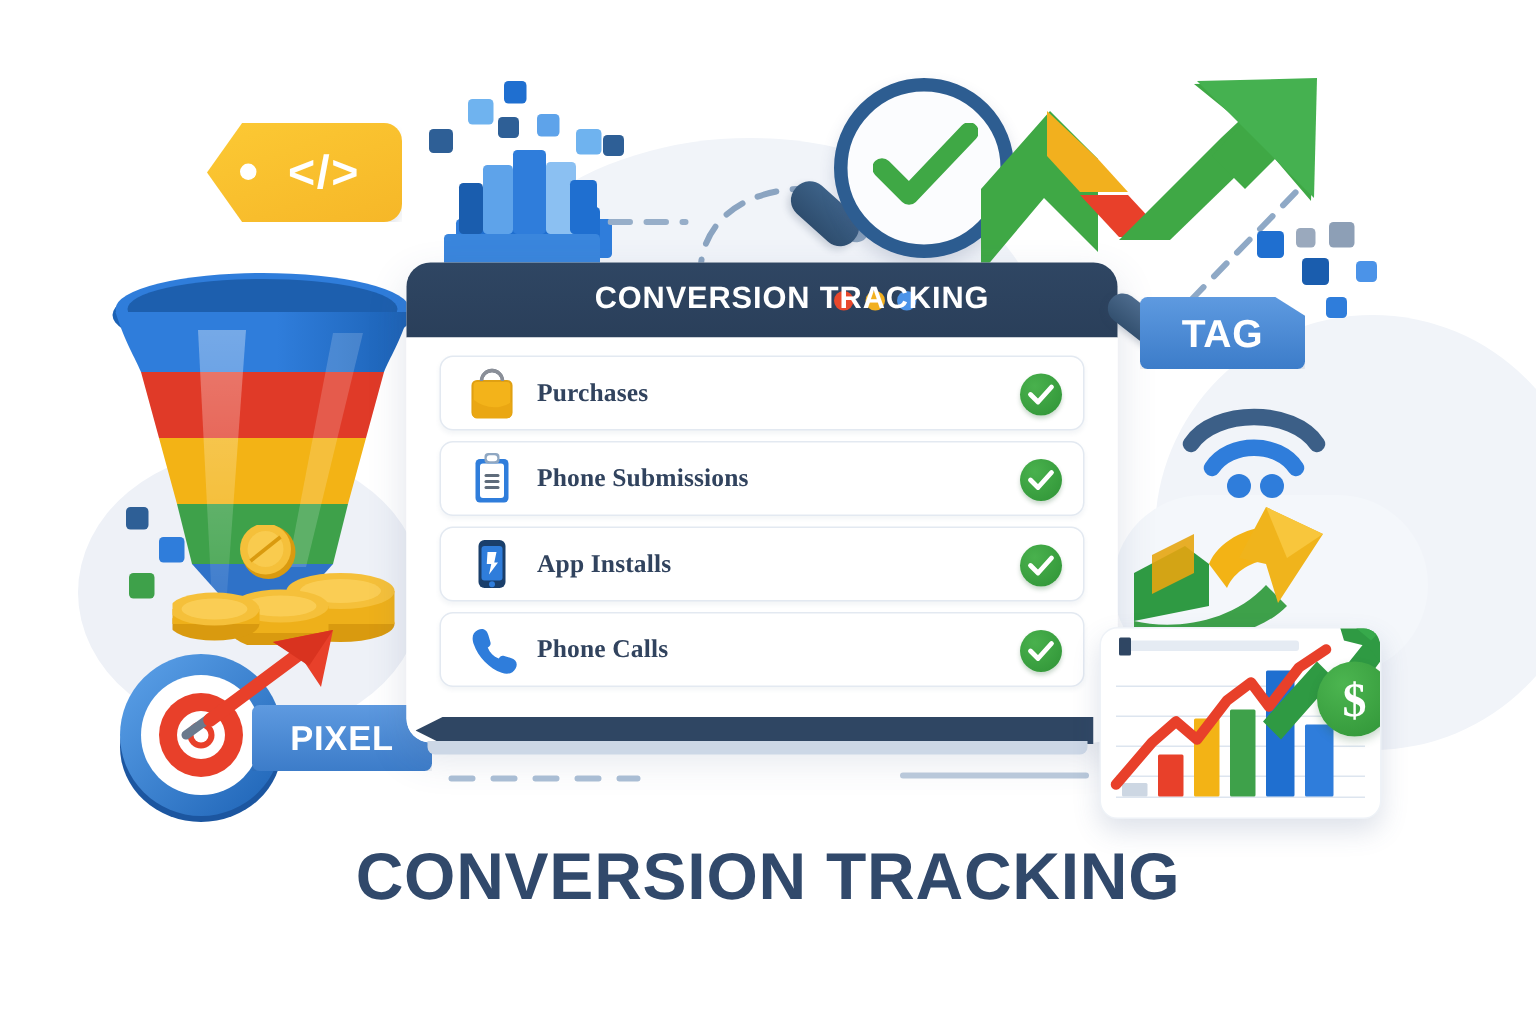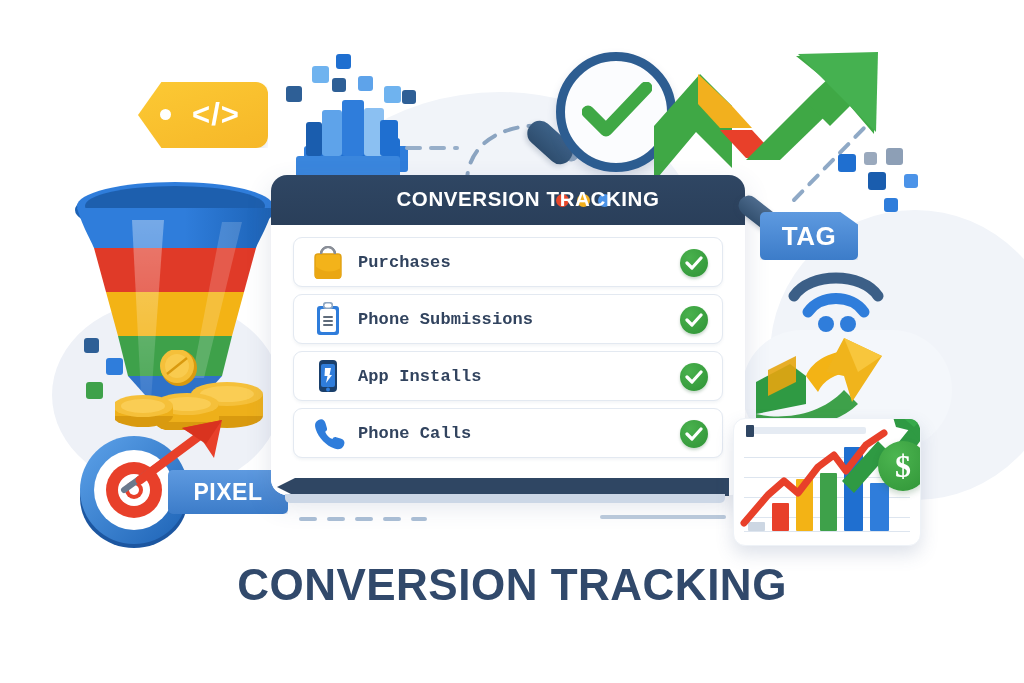--- a/index.html
+++ b/index.html
@@ -54,32 +54,32 @@
               font-family:"Liberation Sans",sans-serif;padding-left:40px;box-sizing:border-box;}
 
   #card-body{position:absolute;left:0;top:50px;width:474px;height:270px;background:#fff;
              border-radius:0 0 16px 16px;padding:12px 22px 0 22px;box-sizing:border-box;}
 
   .row{position:relative;height:50px;margin-bottom:7px;border:1.4px solid #e3e9f1;border-radius:9px;
        background:#fff;box-shadow:0 2px 3px rgba(90,110,145,.07);display:flex;align-items:center;
        padding-left:14px;box-sizing:border-box;}
   .row-icon{width:40px;height:40px;flex:0 0 40px;position:relative;}
   .row-label{margin-left:10px;color:#31435e;font-weight:700;font-size:17px;
-             font-family:Liberation Mono, monospace;letter-spacing:.1px;}
+             font-family:Liberation Serif, serif;letter-spacing:.1px;}
   .row-check{position:absolute;right:14px;top:11px;width:28px;height:28px;border-radius:50%;
              background:radial-gradient(circle at 35% 30%,#49b14d,#2f9336);
              box-shadow:0 2px 3px rgba(40,100,50,.25);}
   .row-check svg{position:absolute;left:5px;top:6px;}
 
   
   #card-bottom-arrow{left:277px;top:478px;width:452px;height:18px;}
   #card-bottom-shadow{left:285px;top:494px;width:440px;height:9px;background:#ccd7e6;border-radius:0 0 5px 5px;}
 
   
-  #tag-label{left:760px;top:212px;width:98px;height:48px;}
+  #tag-label{left:760px;top:198px;width:110px;height:48px;}
   .taglabel-shape{position:absolute;inset:0;background:linear-gradient(180deg,#5e9ae0,#3c7cc9);
                   clip-path:polygon(0% 0%,82% 0%,100% 26%,100% 100%,0% 100%);
                   border-radius:5px;box-shadow:0 4px 7px rgba(60,90,140,.2);}
   .taglabel-text{position:absolute;inset:0;color:#fff;font-weight:700;font-size:26px;
                  text-align:center;line-height:48px;font-family:"Liberation Sans",sans-serif;letter-spacing:.5px;}
   #tag-hook{left:736px;top:203px;width:44px;height:20px;border-radius:10px;
             background:linear-gradient(180deg,#4d6b8d,#33506f);transform:rotate(38deg);
             box-shadow:0 2px 4px rgba(50,70,100,.25);}
 
   

